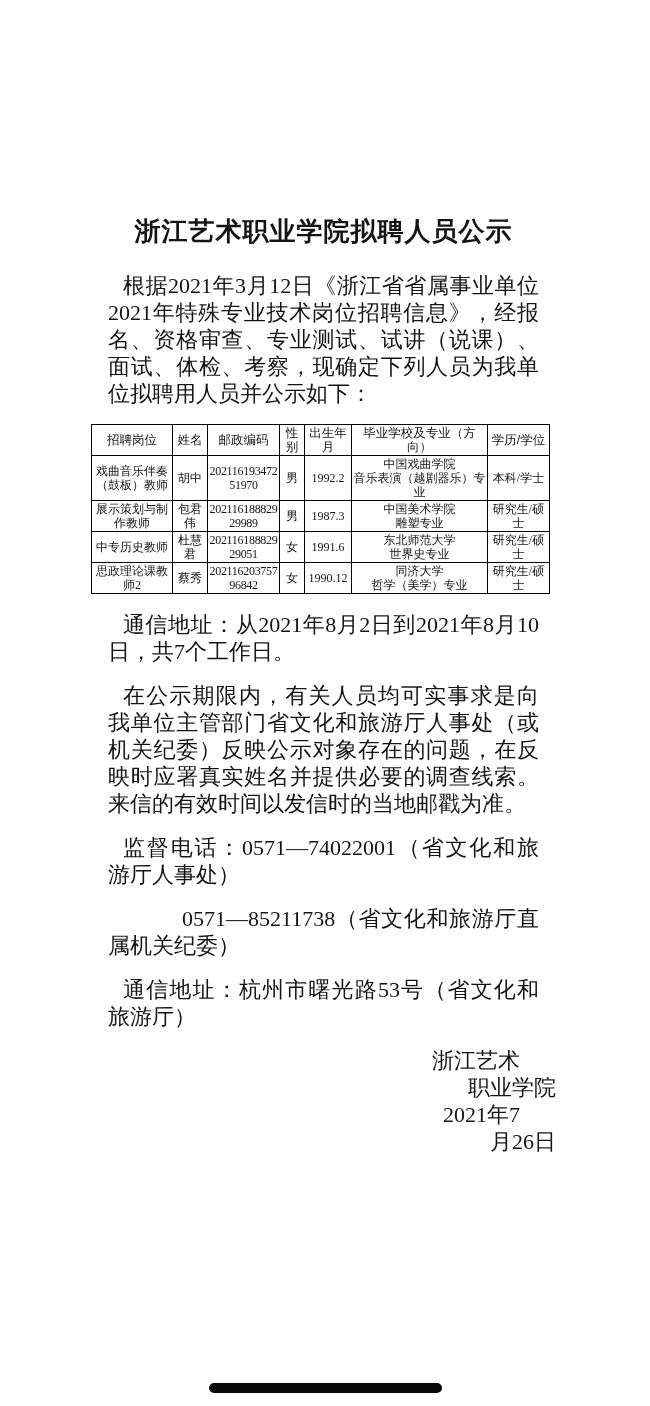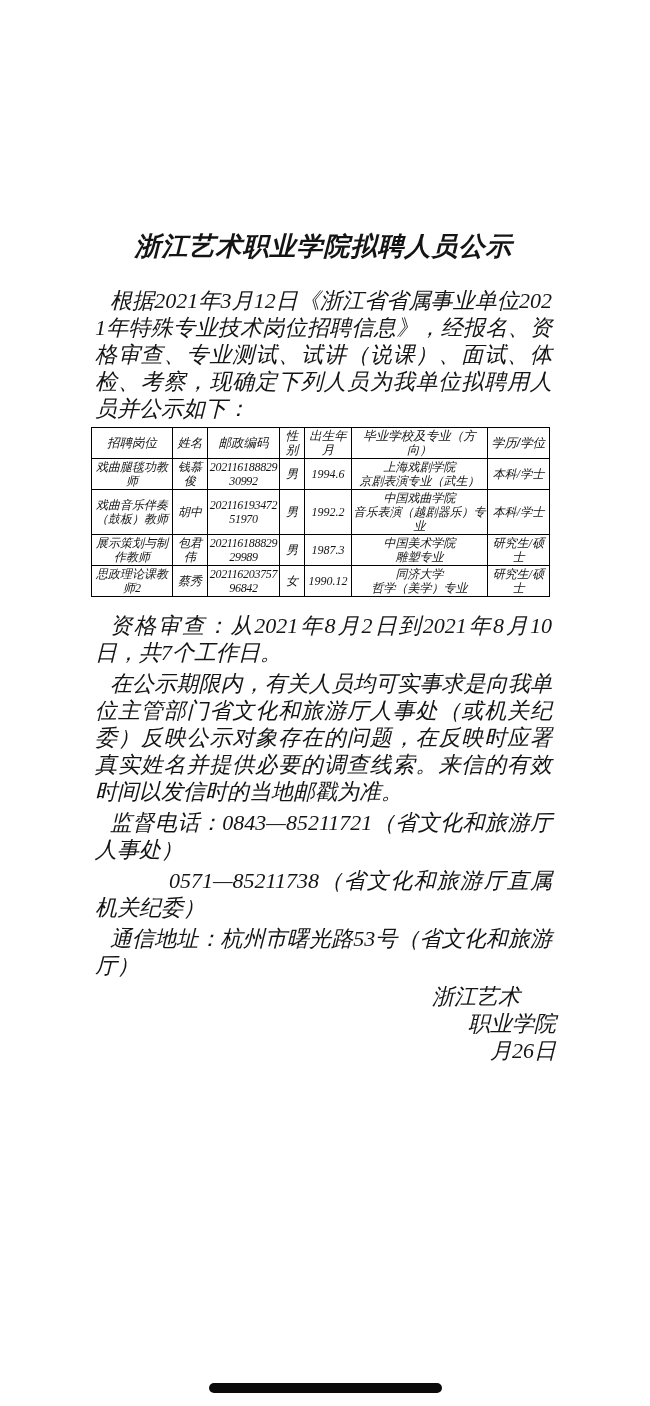--- a/index.html
+++ b/index.html
@@ -7,38 +7,37 @@
     width: 650px;
     height: 1406px;
     background: #ffffff;
     position: relative;
     font-family: "Liberation Serif", "DejaVu Serif", serif;
     color: #141414;
     overflow: hidden;
   }
   .page {
     position: absolute;
-    top: 229px;
+    top: 214px;
     left: 91px;
     width: 465px;
-    font-style: italic;
   }
   .doc-title {
     font-family: "Liberation Sans", "DejaVu Sans", sans-serif;
     font-size: 26px;
     font-weight: bold;
     text-align: center;
     margin: 0 0 23px 0;
     letter-spacing: 1px;
     white-space: nowrap;
   }
   .para {
     font-size: 22px;
     line-height: 27px;
-    margin: 4px;
+    margin: 17px;
     text-align: justify;
     text-justify: inter-ideograph;
     word-break: break-all;
   }
   .indent { text-indent: 15px; }
   .phone2 { text-indent: 74px; }
   table.hire-table {
     border-collapse: collapse;
     table-layout: fixed;
     width: 458px;
@@ -108,32 +107,20 @@
           <th>姓名</th>
           <th>邮政编码</th>
           <th>性别</th>
           <th>出生年月</th>
           <th>毕业学校及专业（方向）</th>
           <th>学历/学位</th>
         </tr>
     </thead>
     <tbody id="table-body">
         <tr class="data-row">
-          <td>戏曲腿毯功教师</td>
-          <td>钱慕俊</td>
-          <td class="ticket-cell">20211618882930992</td>
-          <td>男</td>
-          <td>1994.6</td>
-          <td>
-            <div>上海戏剧学院</div>
-            <div>京剧表演专业（武生）</div>
-          </td>
-          <td>本科/学士</td>
-        </tr>
-        <tr class="data-row">
           <td>戏曲音乐伴奏（鼓板）教师</td>
           <td>胡中</td>
           <td class="ticket-cell">20211619347251970</td>
           <td>男</td>
           <td>1992.2</td>
           <td>
             <div>中国戏曲学院</div>
             <div>音乐表演（越剧器乐）专业</div>
           </td>
           <td>本科/学士</td>
@@ -144,40 +131,53 @@
           <td class="ticket-cell">20211618882929989</td>
           <td>男</td>
           <td>1987.3</td>
           <td>
             <div>中国美术学院</div>
             <div>雕塑专业</div>
           </td>
           <td>研究生/硕士</td>
         </tr>
         <tr class="data-row">
+          <td>中专历史教师</td>
+          <td>杜慧君</td>
+          <td class="ticket-cell">20211618882929051</td>
+          <td>女</td>
+          <td>1991.6</td>
+          <td>
+            <div>东北师范大学</div>
+            <div>世界史专业</div>
+          </td>
+          <td>研究生/硕士</td>
+        </tr>
+        <tr class="data-row">
           <td>思政理论课教师2</td>
           <td>蔡秀</td>
           <td class="ticket-cell">20211620375796842</td>
           <td>女</td>
           <td>1990.12</td>
           <td>
             <div>同济大学</div>
             <div>哲学（美学）专业</div>
           </td>
           <td>研究生/硕士</td>
         </tr>
       </tbody>
   </table>
 
-  <p class="para indent">资格审查：从2021年8月2日到2021年8月10日，共7个工作日。</p>
+  <p class="para indent">通信地址：从2021年8月2日到2021年8月10日，共7个工作日。</p>
   <p class="para indent">在公示期限内，有关人员均可实事求是向我单位主管部门省文化和旅游厅人事处（或机关纪委）反映公示对象存在的问题，在反映时应署真实姓名并提供必要的调查线索。来信的有效时间以发信时的当地邮戳为准。</p>
-  <p class="para indent">监督电话：0843—85211721（省文化和旅游厅人事处）</p>
+  <p class="para indent">监督电话：0571—74022001（省文化和旅游厅人事处）</p>
   <p class="para phone2">0571—85211738（省文化和旅游厅直属机关纪委）</p>
   <p class="para indent">通信地址：杭州市曙光路53号（省文化和旅游厅）</p>
 
   <div class="sig">
     <div class="sig-right">浙江艺术</div>
     <div class="sig-left">职业学院</div>
+    <div class="sig-right">2021年7</div>
     <div class="sig-left">月26日</div>
   </div>
 </div>
 
 <div class="home-indicator"></div>
 
 </body></html>

